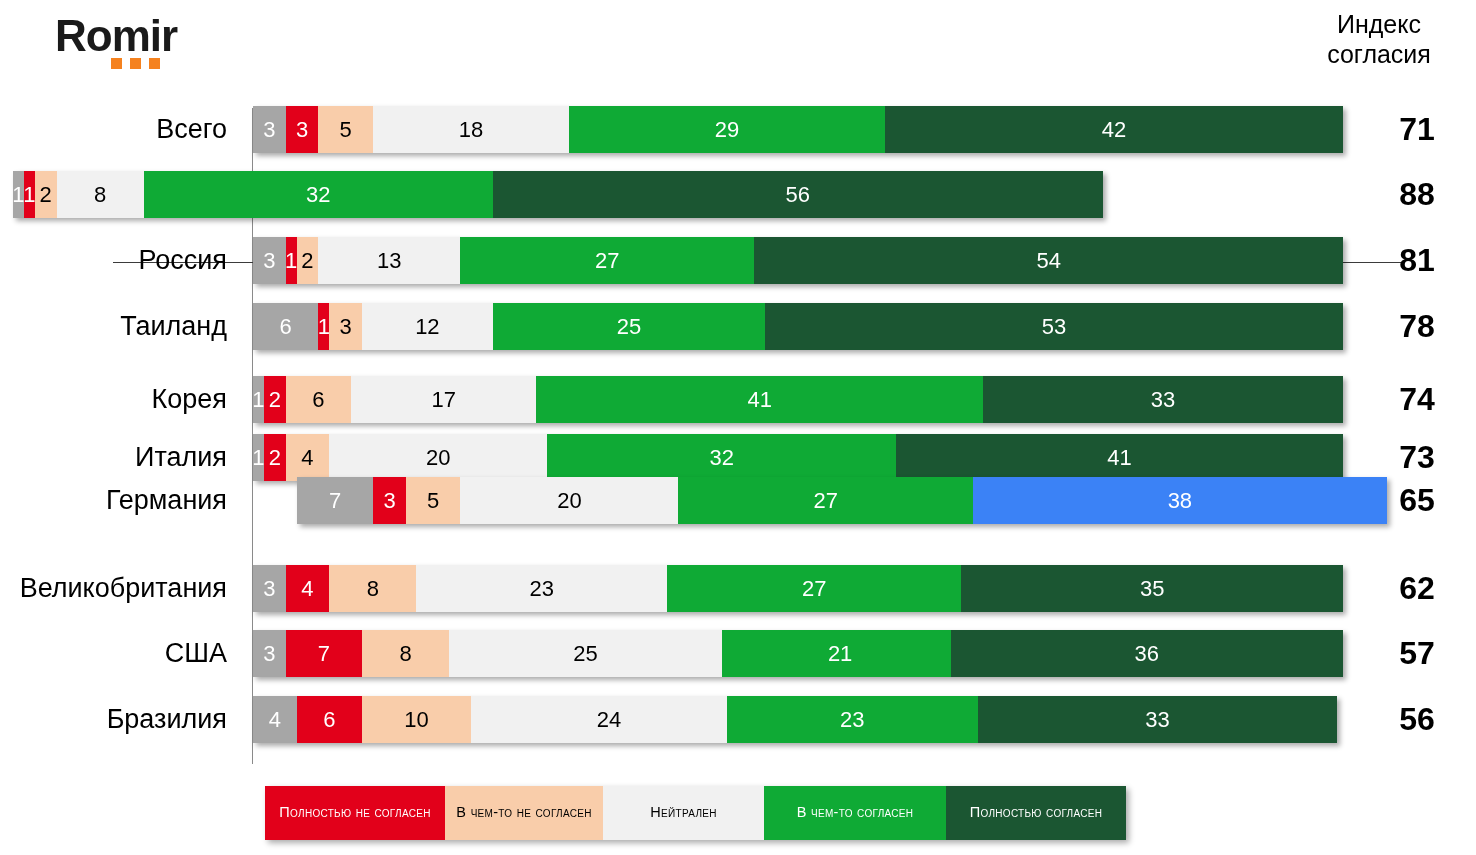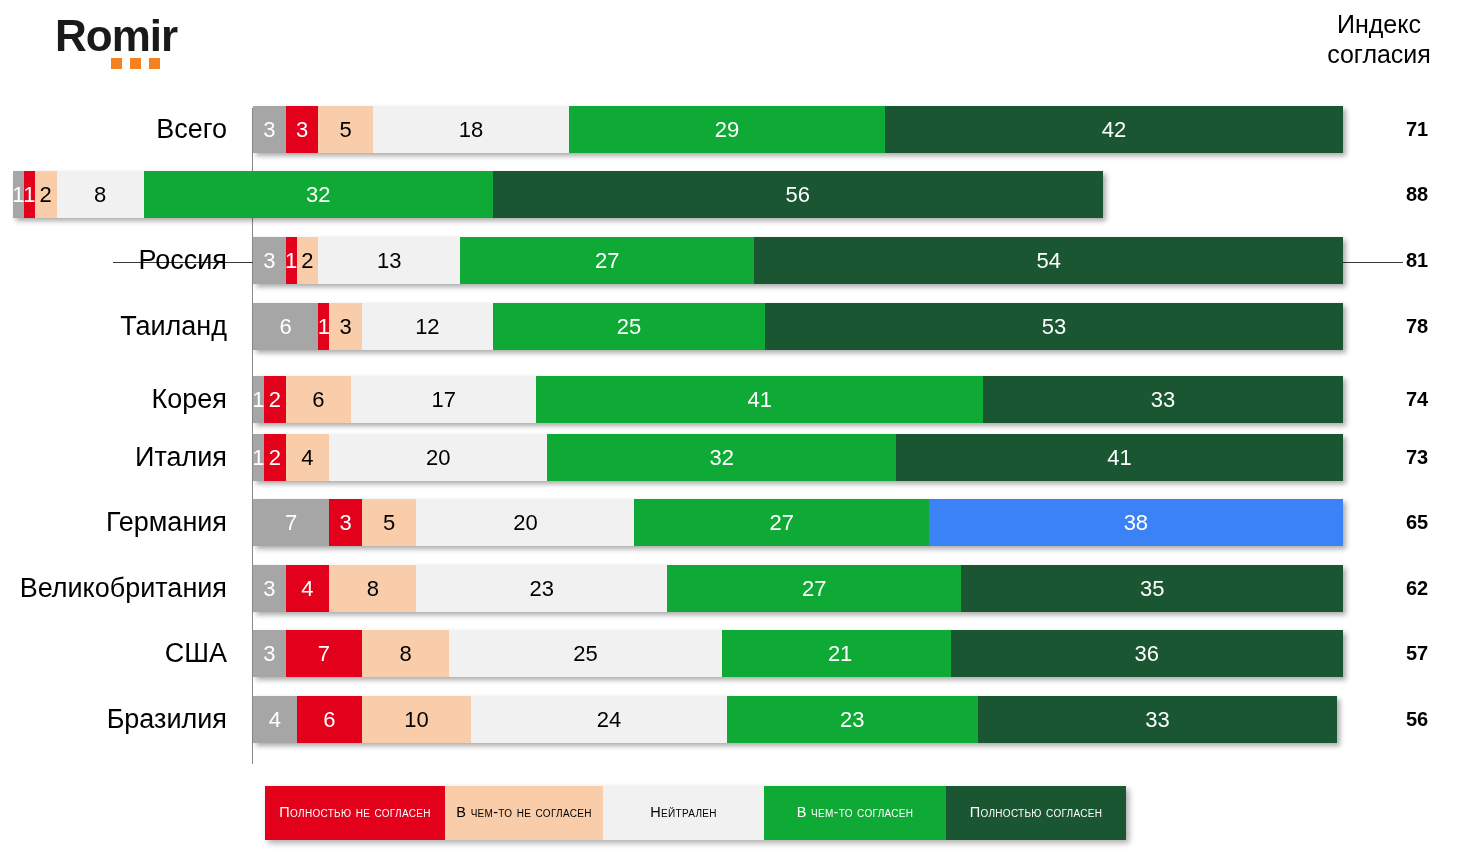--- a/index.html
+++ b/index.html
@@ -57,21 +57,21 @@
   }
 
   .seg {
     display:flex; align-items:center; justify-content:center;
     font-size:22px; overflow:hidden; white-space:nowrap;
   }
 
   .row-index {
     position:absolute; right:28px;
     width:62px; text-align:center;
-    font-size:20px; font-weight:bold; color:#000;
+    font-size:32px; font-weight:bold; color:#000;
   }
 
   
   .legend {
     position:absolute; left:265px; top:786px;
     display:flex; height:54px;
     box-shadow:3px 3px 6px rgba(0,0,0,.33);
   }
   .legend-item {
     display:flex; align-items:center; justify-content:center;
@@ -168,21 +168,21 @@
         <div class="bar" style="margin-left: 13px;">
           <div class="seg" style="width: 10.9px; background: rgb(166, 166, 166); color: rgb(255, 255, 255);">1</div>
           <div class="seg" style="width: 21.8px; background: rgb(226, 0, 26); color: rgb(255, 255, 255);">2</div>
           <div class="seg" style="width: 43.6px; background: rgb(249, 205, 170); color: rgb(0, 0, 0);">4</div>
           <div class="seg" style="width: 218px; background: rgb(241, 241, 241); color: rgb(0, 0, 0);">20</div>
           <div class="seg" style="width: 348.8px; background: rgb(15, 170, 53); color: rgb(255, 255, 255);">32</div>
           <div class="seg" style="width: 446.9px; background: rgb(27, 86, 50); color: rgb(255, 255, 255);">41</div>
         </div>
         <div class="row-index">73</div>
       </div>
-      <div class="row" style="top: 399px;">
+      <div class="row" style="top: 377px; gap: 44px;">
         <div class="row-label">Германия</div>
         <div class="bar" style="margin-left: 13px;">
           <div class="seg" style="width: 76.3px; background: rgb(166, 166, 166); color: rgb(255, 255, 255);">7</div>
           <div class="seg" style="width: 32.7px; background: rgb(226, 0, 26); color: rgb(255, 255, 255);">3</div>
           <div class="seg" style="width: 54.5px; background: rgb(249, 205, 170); color: rgb(0, 0, 0);">5</div>
           <div class="seg" style="width: 218px; background: rgb(241, 241, 241); color: rgb(0, 0, 0);">20</div>
           <div class="seg" style="width: 294.3px; background: rgb(15, 170, 53); color: rgb(255, 255, 255);">27</div>
           <div class="seg" style="width: 414.2px; background: #3b82f6; color: rgb(255, 255, 255);">38</div>
         </div>
         <div class="row-index">65</div>

